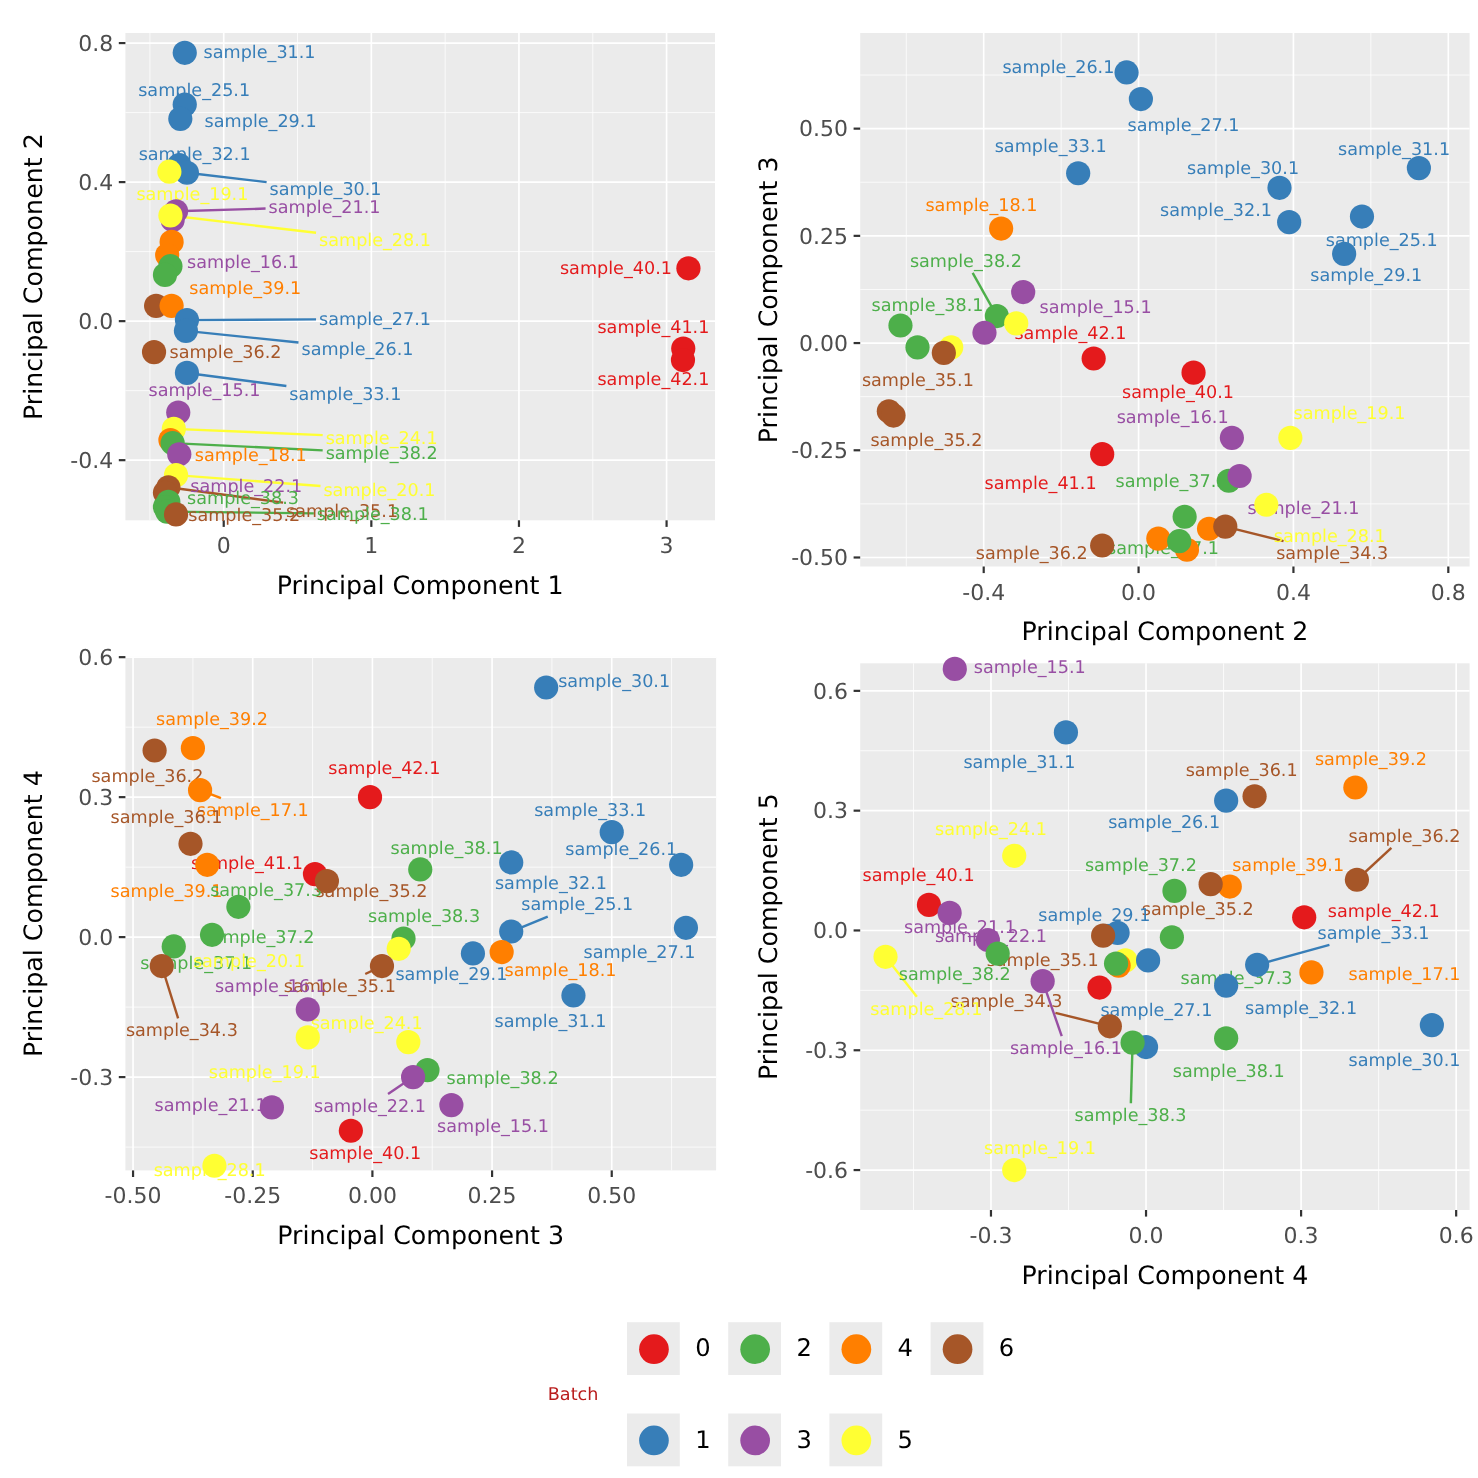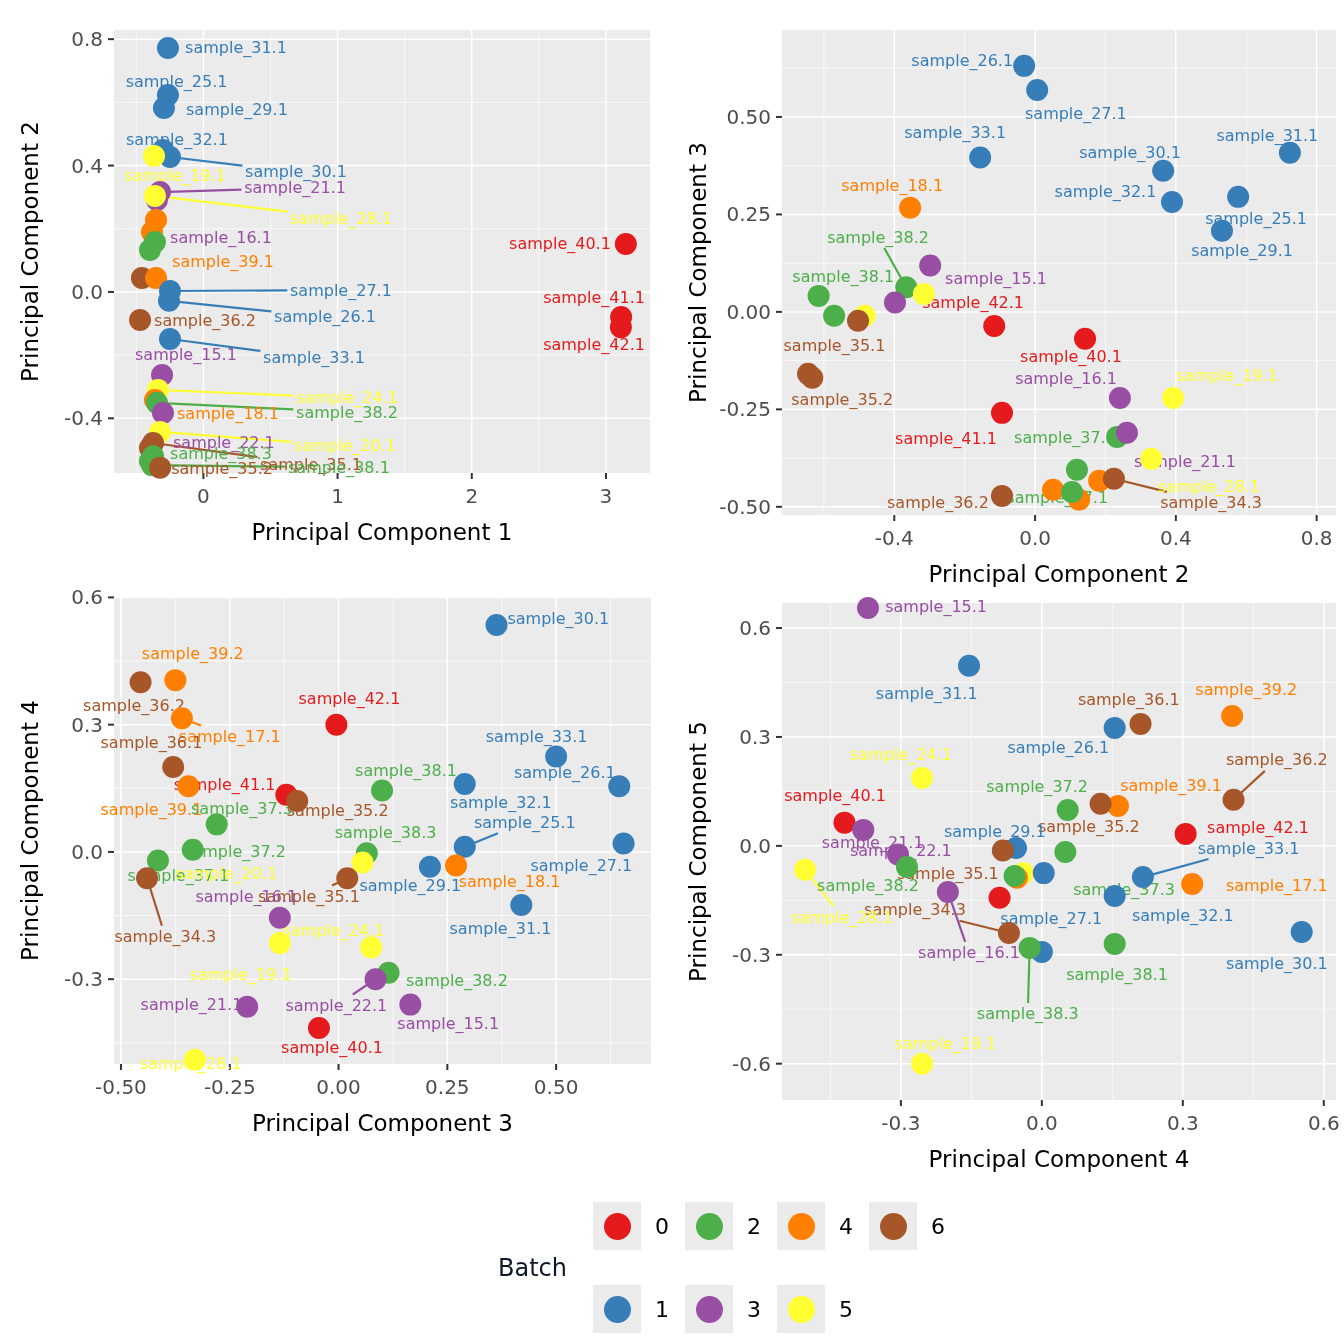--- a/index.html
+++ b/index.html
@@ -1,20 +1,20 @@
 <!DOCTYPE html>
 <html><head>
 <meta charset="utf-8">
 <style>
   html,body{margin:0;padding:0;background:#ffffff;}
   .figure{position:relative;width:1344px;height:1344px;background:#ffffff;
           font-family:"DejaVu Sans","Liberation Sans",sans-serif;overflow:hidden;}
   svg text{font-family:"DejaVu Sans","Liberation Sans",sans-serif;}
   .legend{position:absolute;left:498px;top:1202px;display:flex;align-items:center;gap:26px;}
-  .legend-title{font-size:24px;color:#0f172a;}
+  .legend-title{font-size:16px;color:#b91c1c;}
   .legend-rows{display:flex;flex-direction:column;gap:35px;}
   .legend-row{display:flex;gap:16px;}
   .legend-item{display:flex;align-items:center;}
   .swatch{width:48px;height:48px;background:#EBEBEB;display:flex;align-items:center;justify-content:center;}
   .swatch .dot{width:27px;height:27px;border-radius:50%;}
   .legend-item .lab{margin-left:14px;font-size:22px;color:#000;}
 </style>
 </head>
 <body>
 

